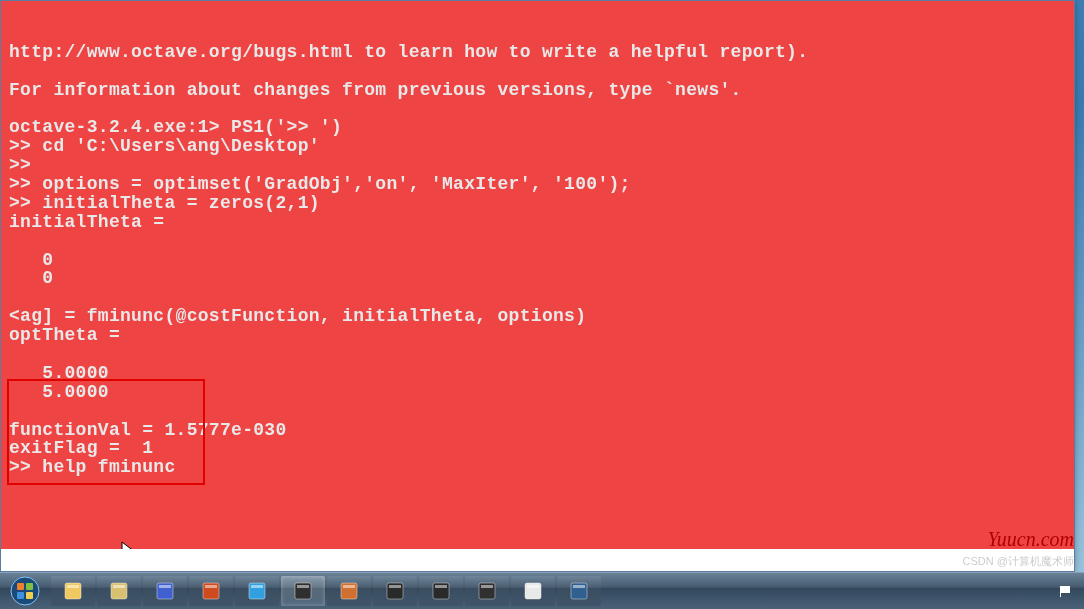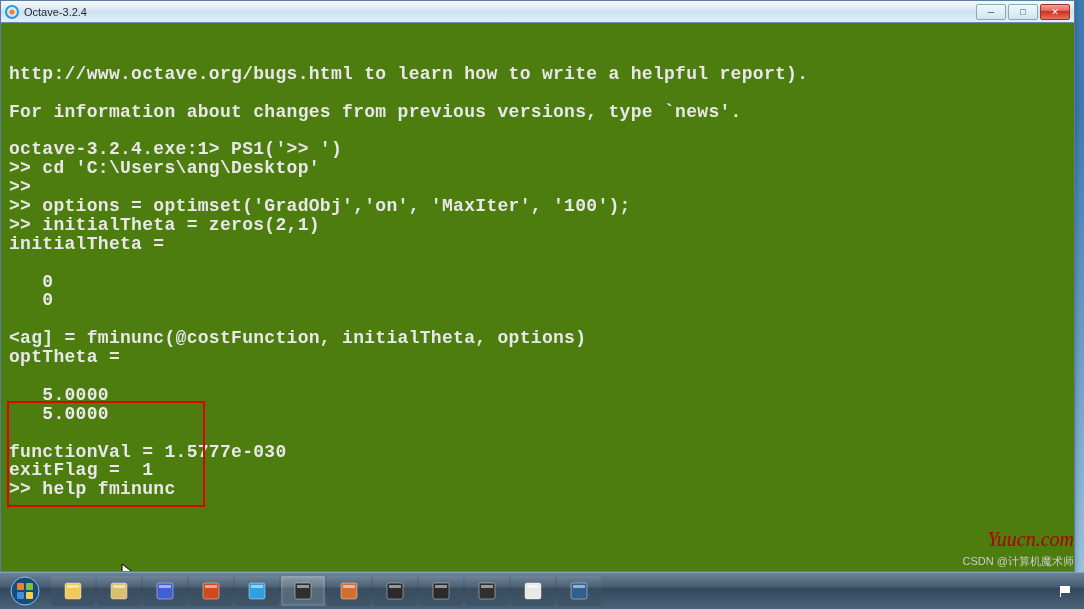--- a/index.html
+++ b/index.html
@@ -46,21 +46,21 @@
   }
   .win-btn.close {
     background: linear-gradient(#f5a0a0, #e06050 45%, #d03020 46%, #e87060);
     border-color: #a03020;
     color: #fff;
   }
   .terminal-body {
     position: relative;
     width: 100%;
     height: calc(100% - 22px);
-    background: #4d7c0f;
+    background: #ef4444;
     color: #e8e8e8;
     font-family: "Courier New", monospace;
     font-size: 18px;
     line-height: 1.05;
     font-weight: bold;
     padding: 4px 16px 4px 8px;
     white-space: pre;
     overflow: hidden;
     letter-spacing: 0.3px;
   }
@@ -129,40 +129,20 @@
     font-size: 11px;
     color: #cccccc;
   }
 </style>
 </head>
 <body>
 
 <div class="desktop">
 
   <div class="window">
-    <div class="titlebar">
-      <span class="app-icon">
-        <svg width="14" height="14" viewBox="0 0 14 14">
-          <circle cx="7" cy="7" r="6" fill="none" stroke="#20a0d0" stroke-width="2"></circle>
-          <circle cx="7" cy="7" r="2.5" fill="#f08030"></circle>
-        </svg>
-      </span>
-      <span class="title-text">Octave-3.2.4</span>
-      <div class="win-controls">
-        <div class="win-btn">
-            <span>─</span>
-          </div>
-        <div class="win-btn">
-            <span>□</span>
-          </div>
-        <div class="win-btn close">
-            <span>✕</span>
-          </div>
-      </div>
-    </div>
     <div class="terminal-body">
       <div id="term-lines"><div>http://www.octave.org/bugs.html to learn how to write a helpful report).</div><div>&nbsp;</div><div>For information about changes from previous versions, type `news'.</div><div>&nbsp;</div><div>octave-3.2.4.exe:1&gt; PS1('&gt;&gt; ')</div><div>&gt;&gt; cd 'C:\Users\ang\Desktop'</div><div>&gt;&gt;</div><div>&gt;&gt; options = optimset('GradObj','on', 'MaxIter', '100');</div><div>&gt;&gt; initialTheta = zeros(2,1)</div><div>initialTheta =</div><div>&nbsp;</div><div>   0</div><div>   0</div><div>&nbsp;</div><div>&lt;ag] = fminunc(@costFunction, initialTheta, options)</div><div>optTheta =</div><div>&nbsp;</div><div>   5.0000</div><div>   5.0000</div><div>&nbsp;</div><div>functionVal = 1.5777e-030</div><div>exitFlag =  1</div><div>&gt;&gt; help fminunc</div></div>
       <div class="highlight-box"></div>
       <svg class="cursor-arrow" width="18" height="22">
         <path d="M1,1 L1,16 L5,12 L8,19 L11,18 L8,11 L14,11 Z" fill="#ffffff" stroke="#000" stroke-width="1"></path>
       </svg>
     </div>
   </div>
 
   <div class="yuucn">Yuucn.com</div>

